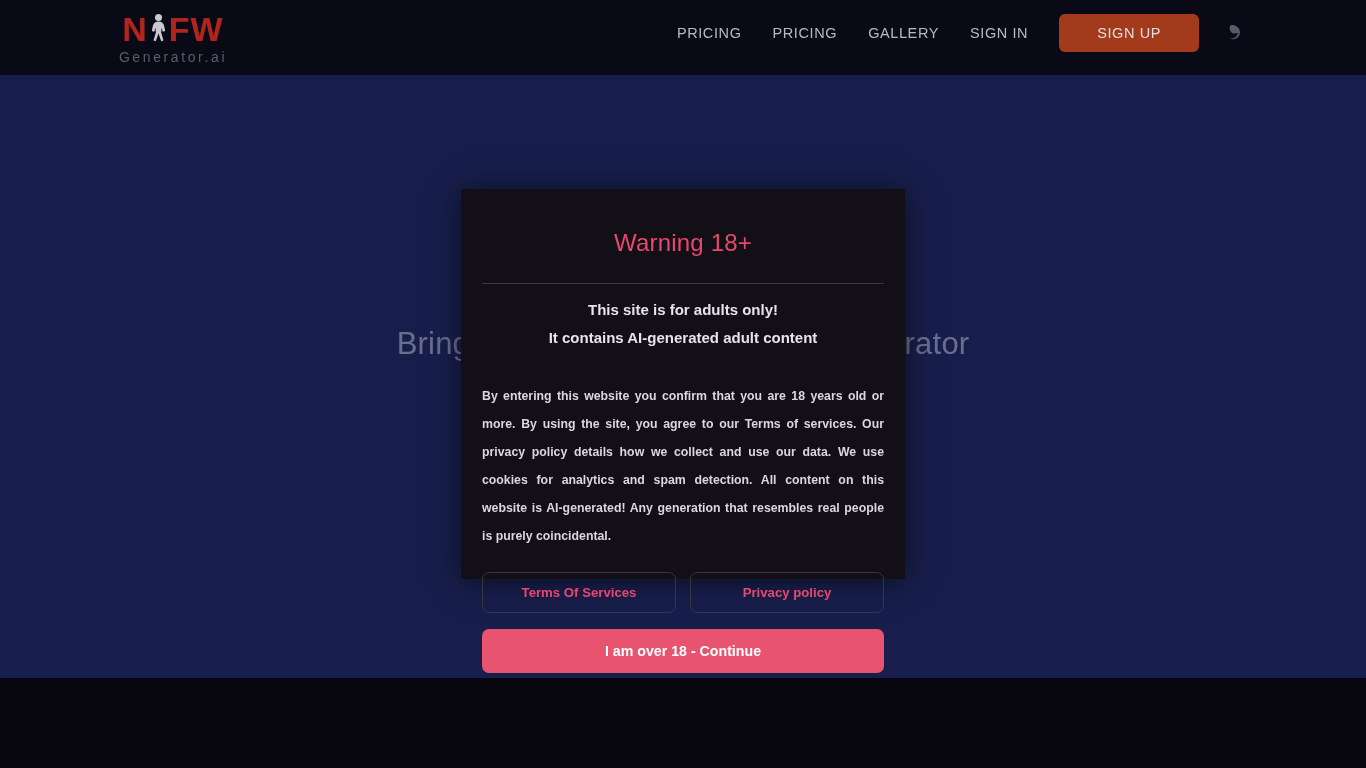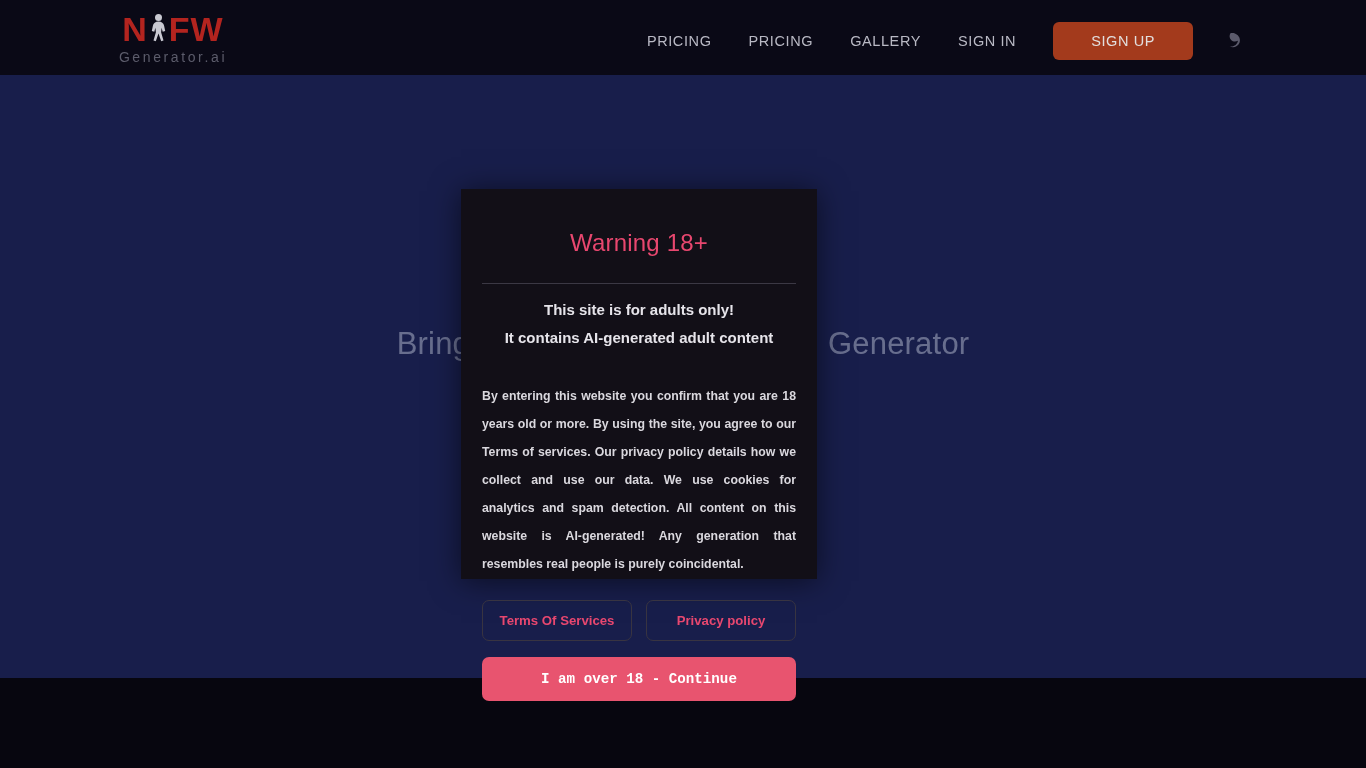--- a/index.html
+++ b/index.html
@@ -39,22 +39,22 @@
     display: inline-block;
     position: relative; top: 1px;
   }
   .logo-sub {
     margin-top: 3px;
     font-size: 14px; letter-spacing: 2.6px;
     color: #5c5c6b; font-weight: 400;
   }
 
   .nav {
-    position: absolute; right: 118px; top: 14px; height: 54px;
-    display: flex; align-items: center; gap: 11px;
+    position: absolute; right: 118px; top: 6px; height: 54px;
+    display: flex; align-items: center; gap: 5px;
   }
   .nav-link {
     font-size: 14.5px; letter-spacing: 0.6px;
     color: #b9b9c4; text-decoration: none;
     padding: 0 13px; cursor: pointer;
     white-space: nowrap;
   }
   .signup-btn {
     margin-left: 13px;
     background: #a33a1c;
@@ -108,21 +108,21 @@
   }
 
   
   .modal-overlay {
     position: absolute; inset: 0;
     z-index: 50;
     display: flex; align-items: flex-start; justify-content: center;
   }
   .modal {
     position: absolute; left: 461px; top: 189px;
-    width: 356px; height: 390px;
+    width: 444px; height: 390px;
     background: #120f17;
     padding: 0 21px;
     box-shadow: 0 2px 28px rgba(0,0,0,.55);
   }
   .modal-title {
     text-align: center;
     color: #e8476f;
     font-size: 24px; font-weight: 400;
     padding-top: 40px;
     letter-spacing: .2px;
@@ -163,21 +163,21 @@
   }
   .continue-btn {
     margin-top: 16px;
     width: 100%;
     background: #e8546f;
     border: none; border-radius: 7px;
     color: #ffffff;
     font-size: 14.2px; font-weight: 700;
     padding: 14px 0;
     cursor: pointer;
-    font-family: Liberation Mono, monospace;
+    font-family: Liberation Sans, sans-serif;
   }
 </style>
 </head>
 <body>
 
 <div class="page">
 
   <div class="header">
 
     <div class="logo-wrap">

